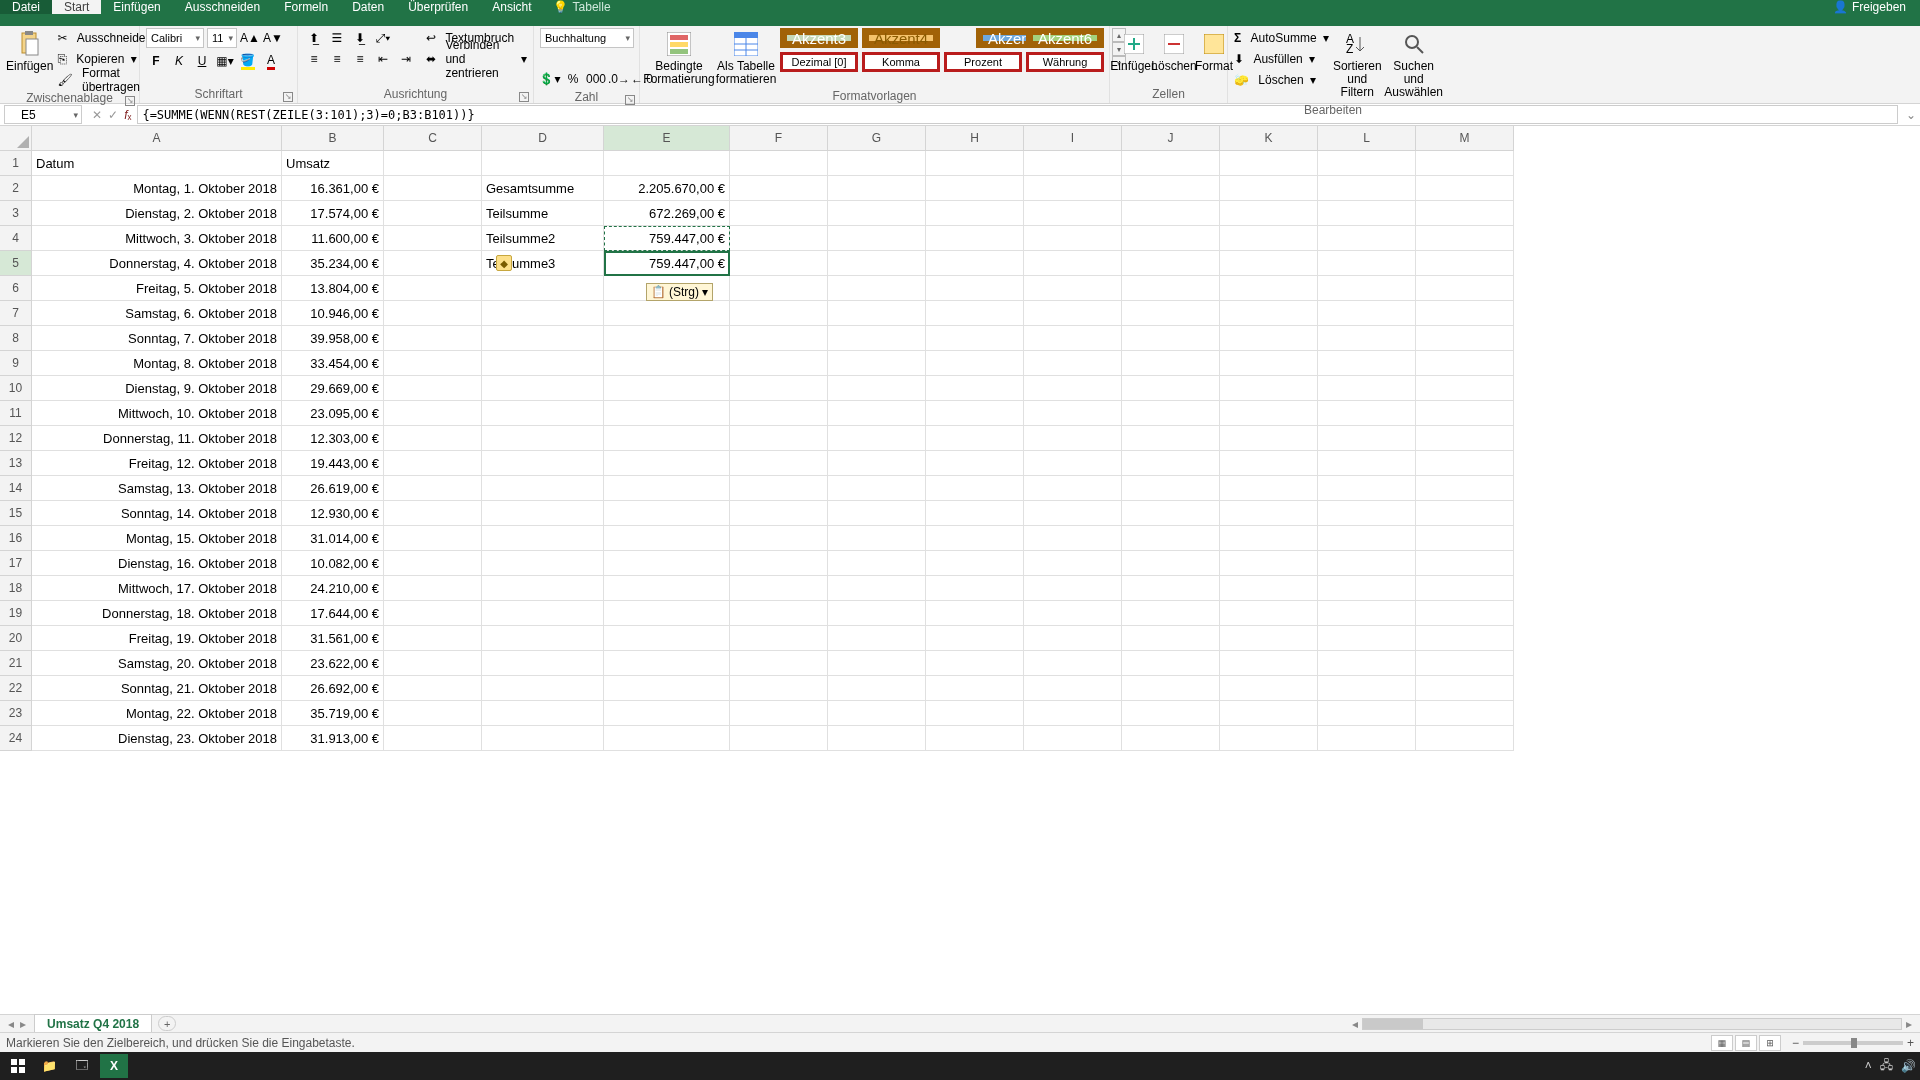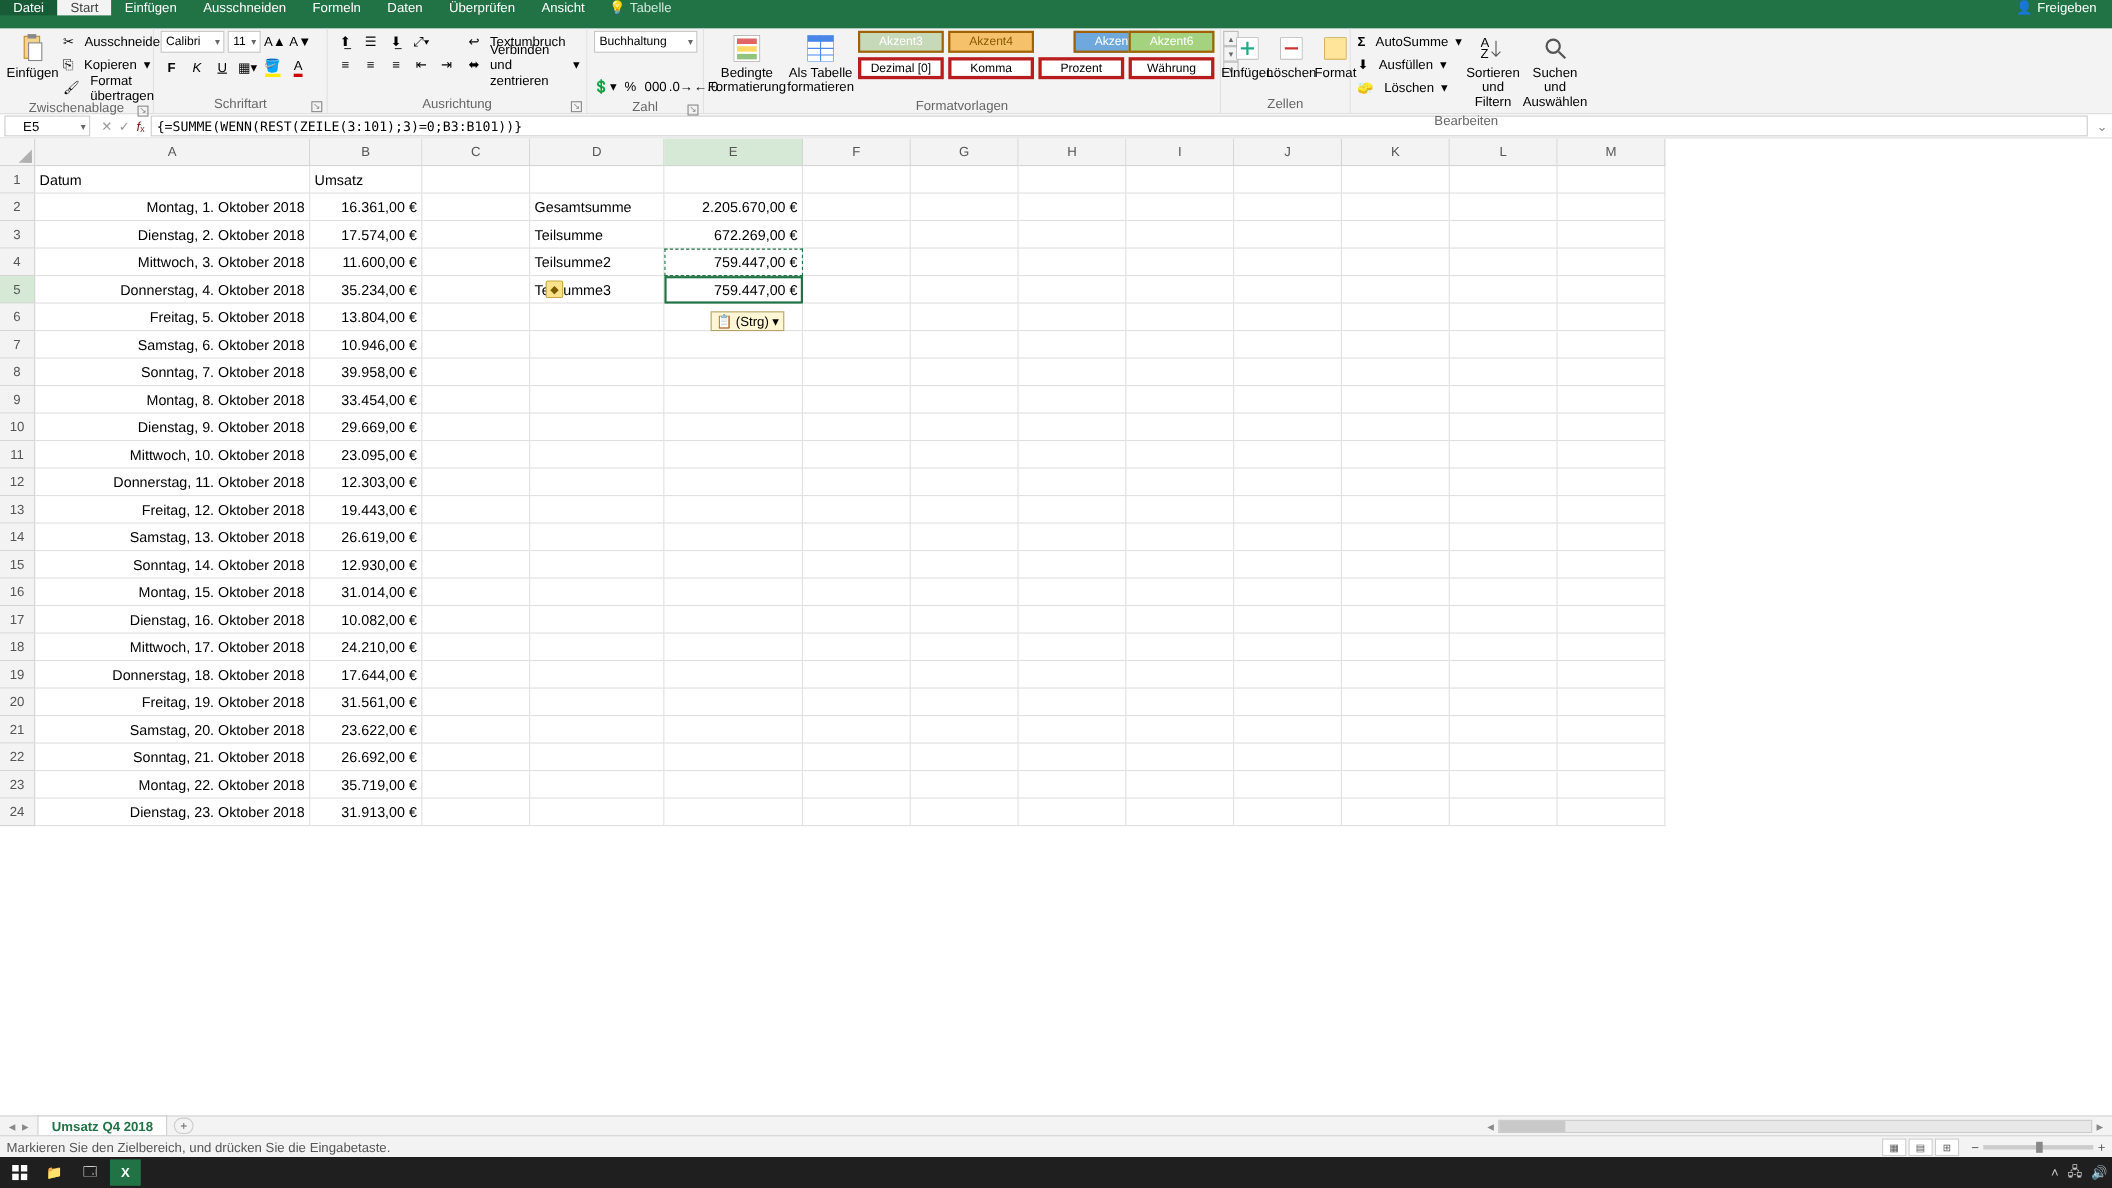--- a/index.html
+++ b/index.html
@@ -19,21 +19,21 @@
 .group-label{text-align:center;font-size:11px;color:#666;padding:1px 0 2px 0;position:relative}
 .group-label .launcher{position:absolute;right:-2px;bottom:1px;width:10px;height:10px;border:1px solid #888;font-size:8px;line-height:8px;text-align:center;color:#888}
 .big-btn{display:flex;flex-direction:column;align-items:center;justify-content:flex-start;width:48px;padding:2px 0;gap:2px;text-align:center;line-height:1.1}
 .big-btn .ic{width:28px;height:28px;display:flex;align-items:center;justify-content:center}
 .mini-row{display:flex;align-items:center;gap:3px;height:20px}
 .mini-btn{width:20px;height:20px;display:flex;align-items:center;justify-content:center;border:1px solid transparent}
 .combo{height:20px;border:1px solid #c5c5c5;background:#fff;display:flex;align-items:center;padding:0 14px 0 4px;position:relative;font-size:11px}
 .combo::after{content:"▾";position:absolute;right:3px;font-size:9px;color:#666}
 .stack{display:flex;flex-direction:column;gap:1px}
 
-.style-chip{width:78px;height:20px;border:2px solid #a16207;display:flex;align-items:center;justify-content:center;font-size:11px}
+.style-chip{width:78px;height:20px;border:7px solid #a16207;display:flex;align-items:center;justify-content:center;font-size:15px}
 .style-sample{width:78px;height:20px;display:flex;align-items:center;justify-content:center;font-size:11px;border:3px solid #b91c1c;background:#fff}
 .styles-grid{display:grid;grid-template-columns:repeat(4,80px);grid-template-rows:22px 22px;gap:2px}
 .styles-scroll{display:flex;flex-direction:column;margin-left:2px}
 .styles-scroll div{width:14px;height:14px;border:1px solid #bbb;font-size:8px;display:flex;align-items:center;justify-content:center;color:#666}
 
 .fbar{height:22px;border-bottom:1px solid #d4d4d4;display:flex;align-items:stretch;background:#fff}
 .name-box{width:78px;border:1px solid #ccc;margin:1px 4px;padding:0 16px 0 16px;font-size:12px;display:flex;align-items:center;position:relative;background:#fff}
 .name-box::after{content:"▾";position:absolute;right:3px;font-size:9px;color:#666}
 .fbar-btns{display:flex;align-items:center;gap:6px;padding:0 6px;color:#999}
 .fbar-btns span.active{color:#7f1d1d}

